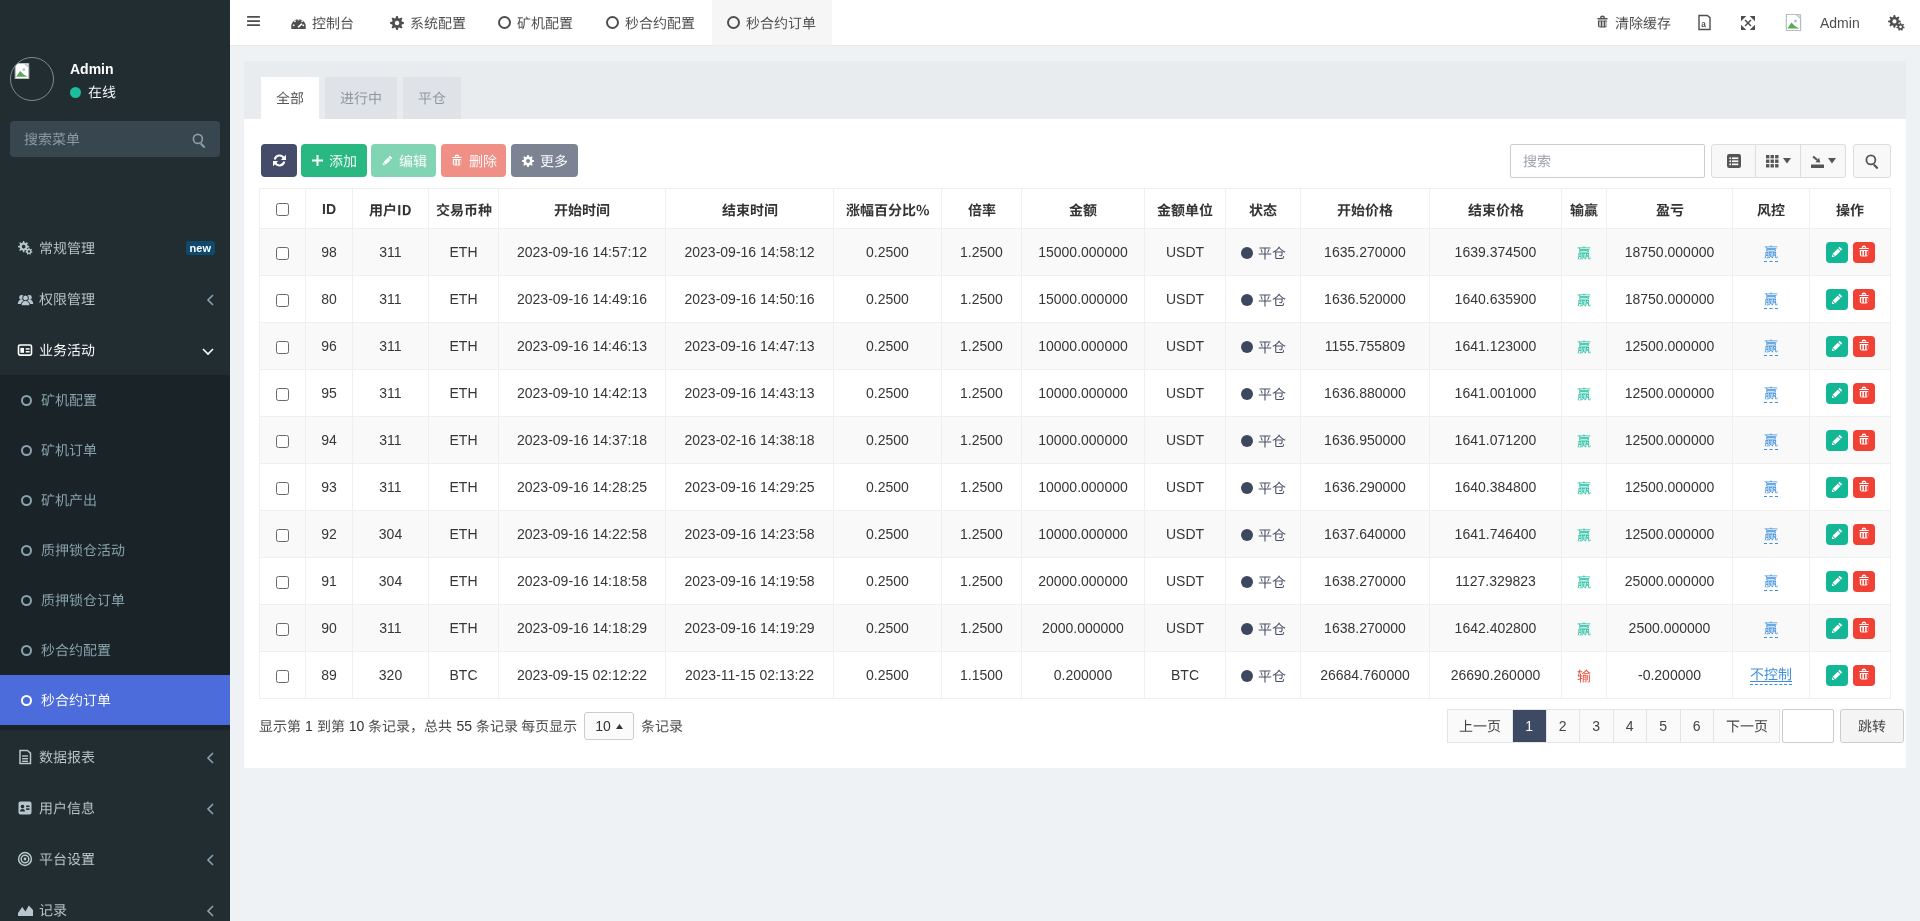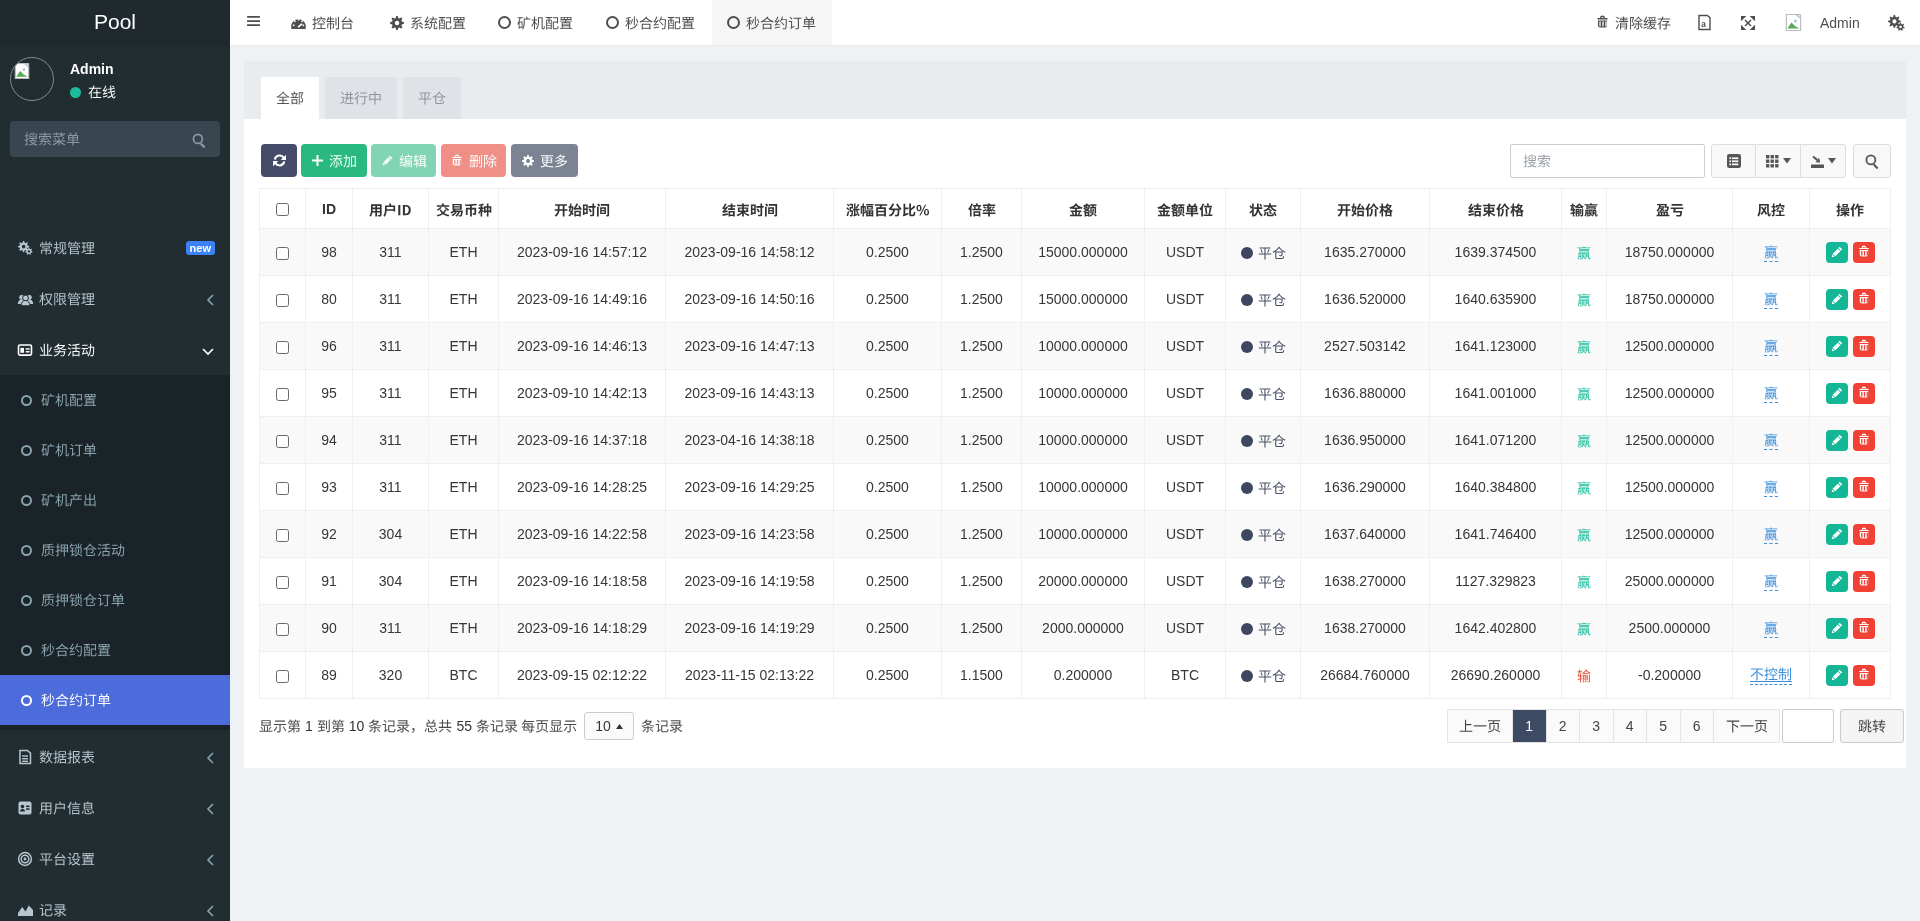--- a/index.html
+++ b/index.html
@@ -181,21 +181,20 @@
       <path id="r6BCF" d="M391 458C454 429 529 382 568 345H269L290 503H750L744 345H574L616 389C577 426 498 472 434 500ZM43 347V279H185C172 194 159 113 146 52H187L720 51C714 20 708 2 700 -7C691 -19 682 -22 664 -22C644 -22 598 -21 548 -17C558 -34 565 -60 566 -77C615 -80 666 -81 695 -79C726 -76 747 -68 766 -42C778 -27 787 1 795 51H924V118H803C808 161 811 214 815 279H959V347H818L825 533C825 543 826 570 826 570H223C216 503 206 425 195 347ZM729 118H564L599 156C558 196 478 247 409 280H741C738 213 734 159 729 118ZM365 238C429 207 503 158 545 118H235L260 280H406ZM271 846C218 719 132 590 39 510C58 499 91 477 106 465C160 519 216 592 265 671H925V739H304C319 767 333 795 346 824Z"></path>
       <path id="r9875" d="M464 462V281C464 174 421 55 50 -19C66 -35 87 -64 96 -80C485 4 541 143 541 280V462ZM545 110C661 56 812 -27 885 -83L932 -23C854 32 703 111 589 161ZM171 595V128H248V525H760V130H839V595H478C497 630 517 673 535 715H935V785H74V715H449C437 676 419 631 403 595Z"></path>
       <path id="r4E0A" d="M427 825V43H51V-32H950V43H506V441H881V516H506V825Z"></path>
       <path id="r4E00" d="M44 431V349H960V431Z"></path>
       <path id="r4E0B" d="M55 766V691H441V-79H520V451C635 389 769 306 839 250L892 318C812 379 653 469 534 527L520 511V691H946V766Z"></path>
       <path id="r8DF3" d="M150 725H311V547H150ZM390 681C431 614 467 525 478 465L542 494C529 553 492 641 448 707ZM35 52 52 -18C149 8 280 42 404 75L395 140L272 109V290H380V357H272V483H376V789H87V483H209V93L145 78V404H89V64ZM883 715C858 645 809 548 772 488L826 460C866 517 914 607 953 680ZM701 841V48C701 -42 720 -65 788 -65C802 -65 869 -65 884 -65C945 -65 962 -24 969 89C949 93 922 106 906 119C903 29 899 4 880 4C865 4 810 4 799 4C776 4 772 10 772 48V316C827 270 887 215 918 178L968 231C930 274 849 342 787 390L772 375V841ZM546 841V417L545 352C476 307 407 262 359 236L401 168L540 275C527 156 485 37 353 -27C368 -41 391 -67 401 -82C597 27 615 238 615 417V841Z"></path>
       <path id="r8F6C" d="M81 332C89 340 120 346 154 346H243V201L40 167L56 94L243 130V-76H315V144L450 171L447 236L315 213V346H418V414H315V567H243V414H145C177 484 208 567 234 653H417V723H255C264 757 272 791 280 825L206 840C200 801 192 762 183 723H46V653H165C142 571 118 503 107 478C89 435 75 402 58 398C67 380 77 346 81 332ZM426 535V464H573C552 394 531 329 513 278H801C766 228 723 168 682 115C647 138 612 160 579 179L531 131C633 70 752 -22 810 -81L860 -23C830 6 787 40 738 76C802 158 871 253 921 327L868 353L856 348H616L650 464H959V535H671L703 653H923V723H722L750 830L675 840L646 723H465V653H627L594 535Z"></path>
     </defs>
   </svg>
 <div id="sidebar">
-    <div id="brand">Pool</div>
     <div id="avatar">
       <div style="margin:4px 0 0 3px"><svg width="16" height="16" viewBox="0 0 16 16" style="vertical-align:middle;overflow:visible;">
           <path d="M1.3 0.5 H10.6 L14.7 4.2 V15.5 H1.3 Z" fill="#fff" stroke="#b9bdc2" stroke-width="1.2"></path>
           <path d="M2.2 13.8 L6.1 8.0 L9.6 11.5 L13.8 13.8 Z" fill="#57a956"></path>
           <circle cx="9.9" cy="6.7" r="1.4" fill="#a8c6e8"></circle>
           <path d="M10.6 0.5 H14.7 V4.2 Z" fill="#e0e3e8" stroke="#b9bdc2" stroke-width="1"></path>
         </svg></div>
     </div>
     <div id="uname">Admin</div>
     <div id="ustat">
@@ -229,21 +228,21 @@
         </svg>
       </span>
       <svg class="ck " width="56.0" height="14.0" viewBox="0 0 4000 1000" style="vertical-align:middle;overflow:visible;" fill="#b8c7ce">
         <g transform="translate(0,880) scale(1,-1)">
           <use href="#r5E38" x="0"></use>
           <use href="#r89C4" x="1000"></use>
           <use href="#r7BA1" x="2000"></use>
           <use href="#r7406" x="3000"></use>
         </g>
       </svg>
-      <span class="badge" style="background:#3b82f6">new</span>
+      <span class="badge" style="background:#0c4a6e">new</span>
     </div>
     <div class="mi" style="top:274px">
       <span class="ic">
         <svg width="15" height="14.25" viewBox="0 0 15 14.25" style="vertical-align:middle;overflow:visible;">
           <circle cx="3.6" cy="5.4" r="2.4" fill="#b8c7ce"></circle>
           <path d="M-0.2 12.0 a3.8 4.6 0 0 1 7.6 0 Z" fill="#b8c7ce"></path>
           <circle cx="11.4" cy="5.4" r="2.4" fill="#b8c7ce"></circle>
           <path d="M7.6 12.0 a3.8 4.6 0 0 1 7.6 0 Z" fill="#b8c7ce"></path>
           <circle cx="7.5" cy="6.0" r="2.9" fill="#b8c7ce" stroke="#222d32" stroke-width="1"></circle>
           <path d="M3.0 13.8 a4.5 5.4 0 0 1 9.0 0 Z" fill="#b8c7ce" stroke="#222d32" stroke-width="1"></path>
@@ -994,21 +993,21 @@
               <td>0.2500</td>
               <td>1.2500</td>
               <td>10000.000000</td>
               <td>USDT</td>
               <td><span class="statd"></span><svg class="ck " width="28.0" height="14.0" viewBox="0 0 2000 1000" style="vertical-align:middle;overflow:visible;" fill="#464f63">
                   <g transform="translate(0,880) scale(1,-1)">
                     <use href="#r5E73" x="0"></use>
                     <use href="#r4ED3" x="1000"></use>
                   </g>
                 </svg></td>
-              <td>2527.503142</td>
+              <td>1155.755809</td>
               <td>1641.123000</td>
               <td><svg class="ck " width="14.0" height="14.0" viewBox="0 0 1000 1000" style="vertical-align:middle;overflow:visible;" fill="#18bc9c">
                   <g transform="translate(0,880) scale(1,-1)">
                     <use href="#r8D62" x="0"></use>
                   </g>
                 </svg></td>
               <td>12500.000000</td>
               <td><span style="display:inline-block;border-bottom:1px dashed #3d8fdb;padding-bottom:2px"><svg class="ck " width="14.0" height="14.0" viewBox="0 0 1000 1000" style="vertical-align:middle;overflow:visible;" fill="#3d8fdb">
                     <g transform="translate(0,880) scale(1,-1)">
                       <use href="#r8D62" x="0"></use>
@@ -1081,21 +1080,21 @@
                     <rect x="8.64" y="5.04" width="1.3" height="4.56" fill="#f04134"></rect>
                   </svg>
                 </span></td>
             </tr>
             <tr class="odd">
               <td><span class="cb"></span></td>
               <td>94</td>
               <td>311</td>
               <td>ETH</td>
               <td>2023-09-16 14:37:18</td>
-              <td>2023-04-16 14:38:18</td>
+              <td>2023-02-16 14:38:18</td>
               <td>0.2500</td>
               <td>1.2500</td>
               <td>10000.000000</td>
               <td>USDT</td>
               <td><span class="statd"></span><svg class="ck " width="28.0" height="14.0" viewBox="0 0 2000 1000" style="vertical-align:middle;overflow:visible;" fill="#464f63">
                   <g transform="translate(0,880) scale(1,-1)">
                     <use href="#r5E73" x="0"></use>
                     <use href="#r4ED3" x="1000"></use>
                   </g>
                 </svg></td>

